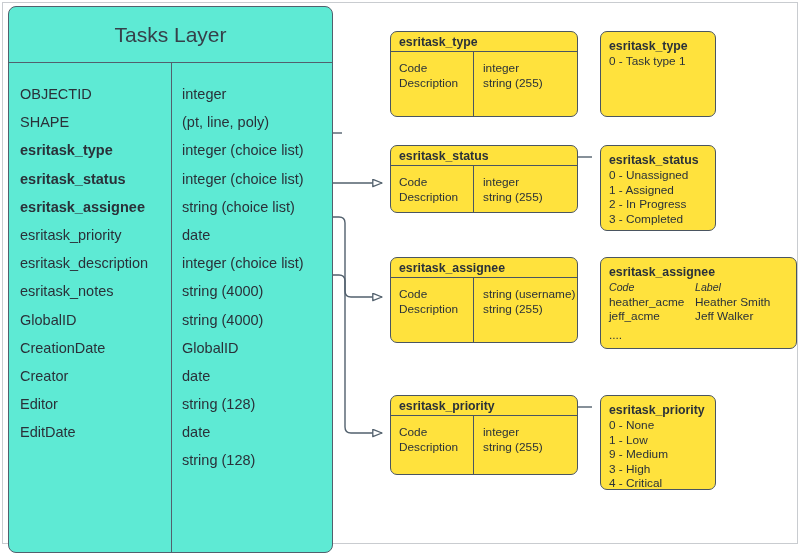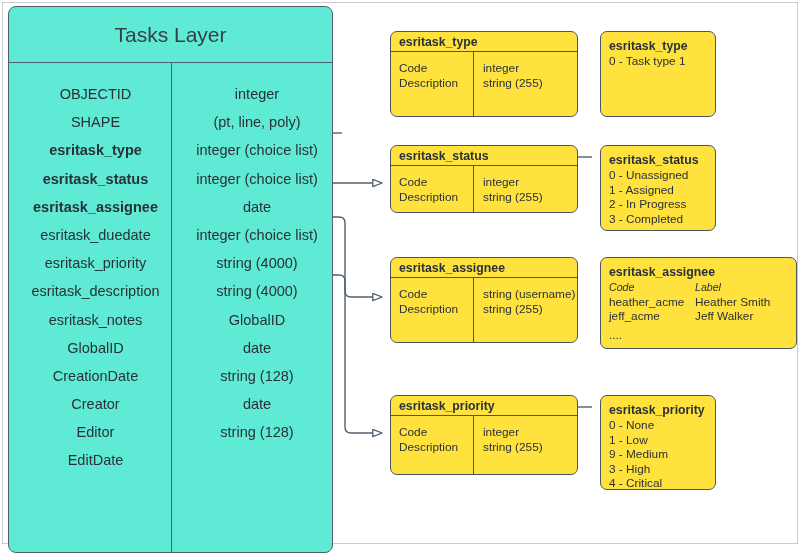--- a/index.html
+++ b/index.html
@@ -63,21 +63,20 @@
     align-items: center;
     justify-content: center;
     font-size: 21px;
     color: #36404a;
     border-bottom: 1.4px solid #52606d;
     box-sizing: border-box;
   }
   .tasks-body {
     display: flex;
     height: calc(100% - 56px);
-    text-align: center;
   }
   .tasks-col {
     box-sizing: border-box;
     padding-top: 17px;
   }
   .tasks-col.names {
     width: 163px;
     border-right: 1.4px solid #52606d;
     padding-left: 11px;
   }
@@ -205,35 +204,35 @@
 
   <div class="tasks-layer">
     <div class="tasks-title">Tasks Layer</div>
     <div class="tasks-body">
       <div class="tasks-col names" id="col-names">
           <div class="field-row">OBJECTID</div>
           <div class="field-row">SHAPE</div>
           <div class="field-row bold">esritask_type</div>
           <div class="field-row bold">esritask_status</div>
           <div class="field-row bold">esritask_assignee</div>
-          <div class="field-row">esritask_duedate</div>
           <div class="field-row">esritask_priority</div>
           <div class="field-row">esritask_description</div>
           <div class="field-row">esritask_notes</div>
           <div class="field-row">GlobalID</div>
           <div class="field-row">CreationDate</div>
           <div class="field-row">Creator</div>
           <div class="field-row">Editor</div>
           <div class="field-row">EditDate</div>
         </div>
       <div class="tasks-col types" id="col-types">
           <div class="field-row">integer</div>
           <div class="field-row">(pt, line, poly)</div>
           <div class="field-row">integer (choice list)</div>
           <div class="field-row">integer (choice list)</div>
+          <div class="field-row">string (choice list)</div>
           <div class="field-row">date</div>
           <div class="field-row">integer (choice list)</div>
           <div class="field-row">string (4000)</div>
           <div class="field-row">string (4000)</div>
           <div class="field-row">GlobalID</div>
           <div class="field-row">date</div>
           <div class="field-row">string (128)</div>
           <div class="field-row">date</div>
           <div class="field-row">string (128)</div>
         </div>

